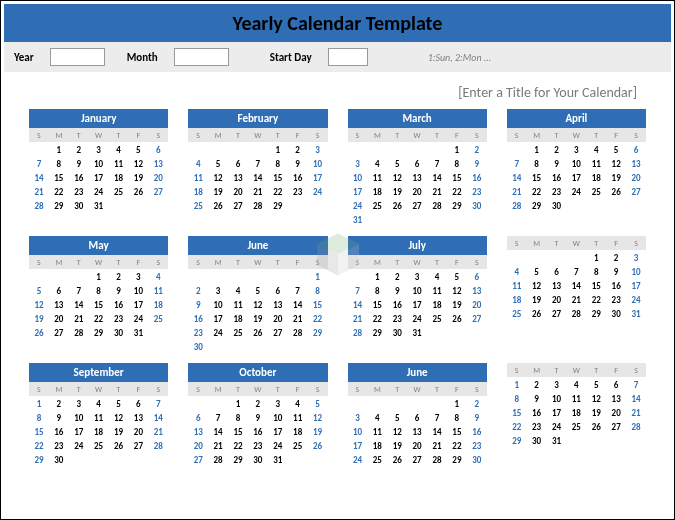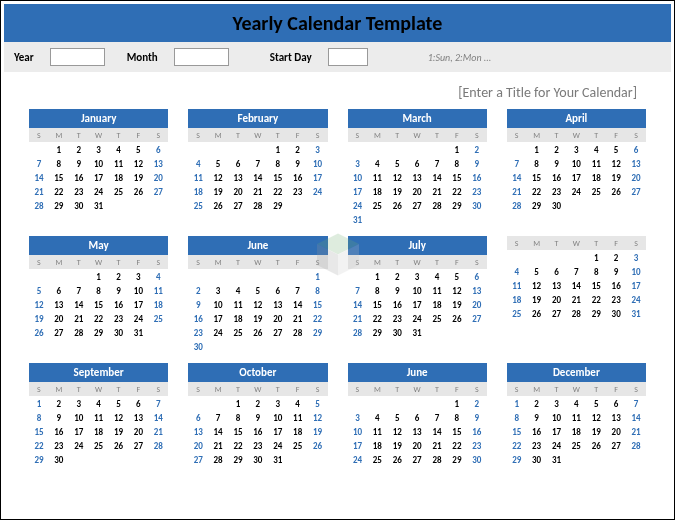--- a/index.html
+++ b/index.html
@@ -716,21 +716,20 @@
         <span></span>
         <span></span>
         <span></span>
         <span></span>
         <span></span>
         <span></span>
         <span></span>
       </div>
     </div>
     <div class="month">
-      <div class="month-header">December</div>
       <div class="dow">
         <span>S</span>
         <span>M</span>
         <span>T</span>
         <span>W</span>
         <span>T</span>
         <span>F</span>
         <span>S</span>
       </div>
       <div class="days">

